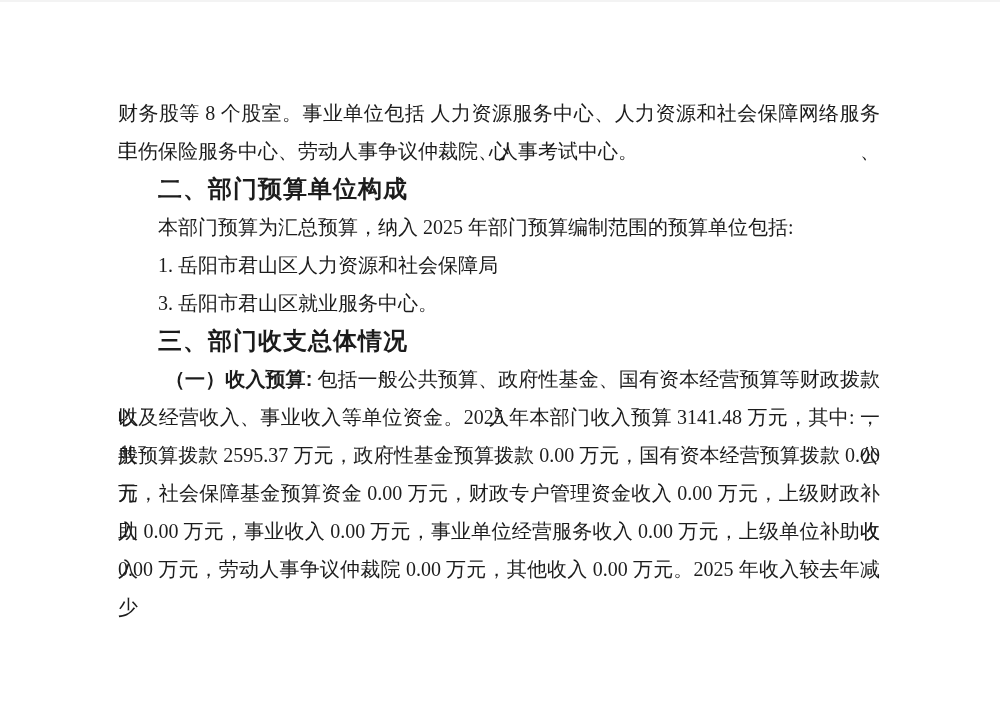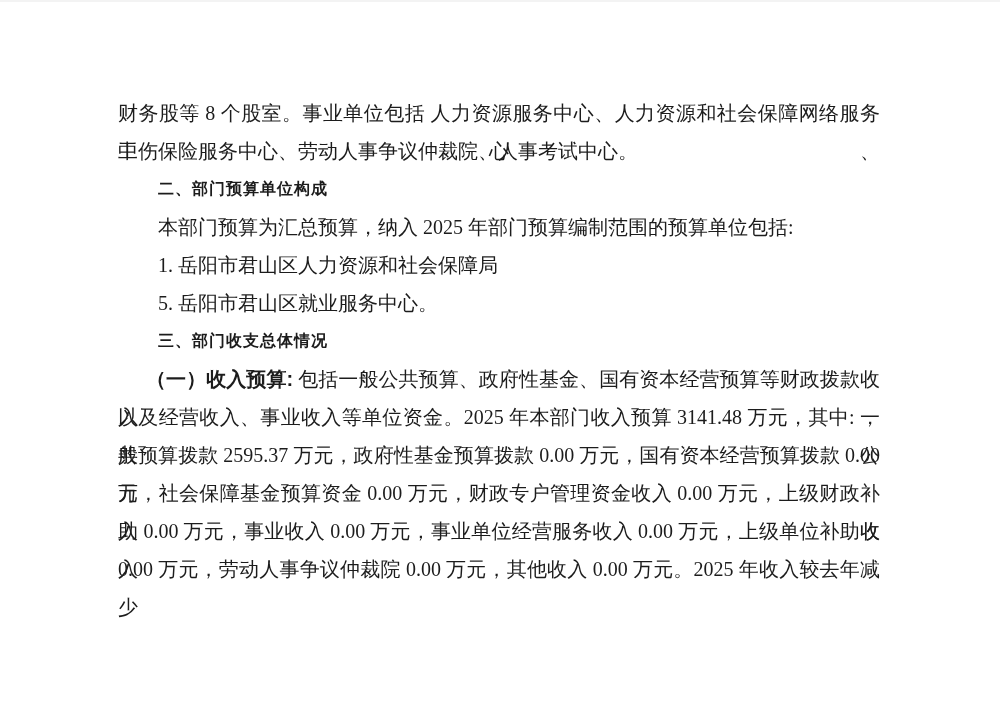--- a/index.html
+++ b/index.html
@@ -44,43 +44,44 @@
   }
   .indent {
     text-indent: 40px;
   }
   .indent-paren {
     text-indent: 28px;
   }
   .heading {
     font-family: "Liberation Sans", "DejaVu Sans", sans-serif;
     font-weight: 700;
-    font-size: 16px;
+    font-size: 24px;
     letter-spacing: 1px;
   }
   .lead-bold {
     font-family: "Liberation Sans", "DejaVu Sans", sans-serif;
     font-weight: 700;
+    margin-left: 19px;
   }
 </style>
 </head>
 <body>
 
 <div class="page">
   <div class="doc">
 
     <div class="wrapline just">财务股等 8 个股室。事业单位包括 人力资源服务中心、人力资源和社会保障网络服务中心、</div>
     <div class="line">工伤保险服务中心、劳动人事争议仲裁院、人事考试中心。</div>
 
     <div class="line heading indent">二、部门预算单位构成</div>
 
     <div class="line indent">本部门预算为汇总预算，纳入 2025 年部门预算编制范围的预算单位包括:</div>
 
     <div class="line indent">1. 岳阳市君山区人力资源和社会保障局</div>
-    <div class="line indent">5. 岳阳市君山区就业服务中心。</div>
+    <div class="line indent">3. 岳阳市君山区就业服务中心。</div>
 
     <div class="line heading indent">三、部门收支总体情况</div>
 
     <div class="wrapline just indent-paren"><span class="lead-bold">（一）收入预算:</span><span> 包括一般公共预算、政府性基金、国有资本经营预算等财政拨款收入，</span></div>
     <div class="wrapline just">以及经营收入、事业收入等单位资金。2025 年本部门收入预算 3141.48 万元，其中: 一般公</div>
     <div class="wrapline just">共预算拨款 2595.37 万元，政府性基金预算拨款 0.00 万元，国有资本经营预算拨款 0.00 万</div>
     <div class="wrapline just">元，社会保障基金预算资金 0.00 万元，财政专户管理资金收入 0.00 万元，上级财政补助收</div>
     <div class="wrapline just">入 0.00 万元，事业收入 0.00 万元，事业单位经营服务收入 0.00 万元，上级单位补助收入</div>
     <div class="wrapline just">0.00 万元，劳动人事争议仲裁院 0.00 万元，其他收入 0.00 万元。2025 年收入较去年减少</div>
 

